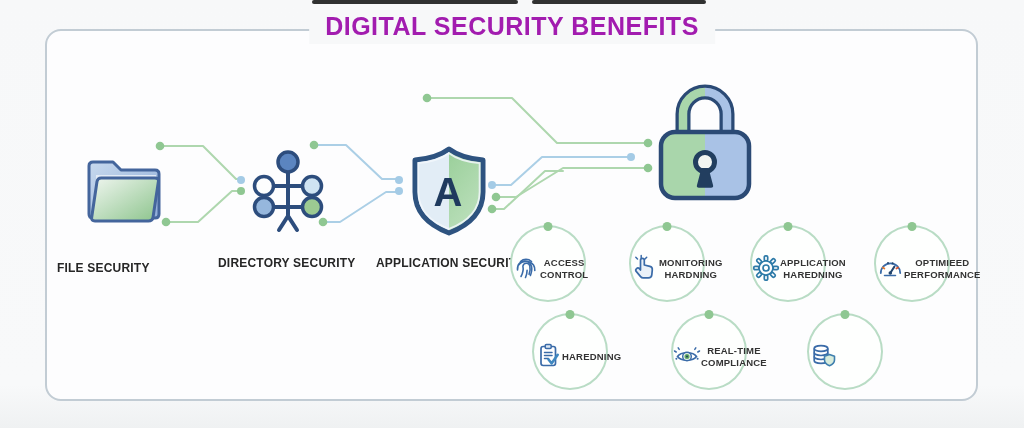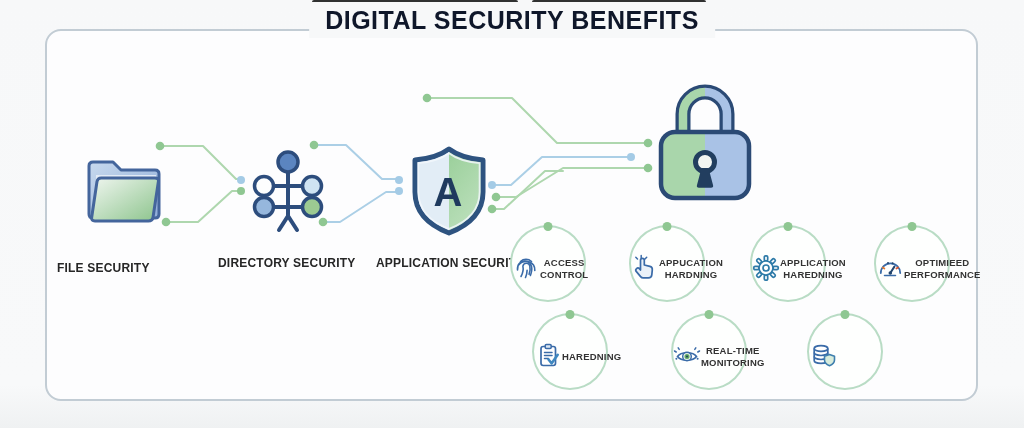--- a/index.html
+++ b/index.html
@@ -2,23 +2,23 @@
 <html><head>
 <meta charset="utf-8">
 <style>
   html,body{margin:0;padding:0;}
   body{background:#f6f7f8;font-family:"Liberation Sans",sans-serif;}
   .canvas{position:relative;width:1024px;height:428px;overflow:hidden;
           background:linear-gradient(180deg,#f7f8f9 0%,#f8f9fa 90%,#eff1f2 100%);}
   .edge-artifact{position:absolute;top:0;height:4px;background:#151515;opacity:.88;border-radius:2px;}
   .frame{position:absolute;left:45px;top:29px;width:933px;height:372px;
          border:2px solid #c2ccd4;border-radius:16px;background:#fdfdfe;box-sizing:border-box;}
-  .title{position:absolute;left:50%;top:2px;transform:translateX(-50%);
+  .title{position:absolute;left:50%;top:8px;transform:translateX(-50%);
          padding:0 16px;background:#f7f8f9;white-space:nowrap;
-         font-size:25px;line-height:36px;font-weight:bold;letter-spacing:.5px;color:#0f172a;}
+         font-size:25px;line-height:36px;font-weight:bold;letter-spacing:.5px;color:#a21caf;}
   svg{position:absolute;overflow:visible;}
   .overlay{left:0;top:0;pointer-events:none;}
   .flow-label{position:absolute;text-align:left;font-size:12px;font-weight:bold;
               letter-spacing:.2px;line-height:1.25;color:#262626;}
   .badge{position:absolute;width:76px;height:77px;border-radius:50%;
          border:2px solid #b9dcc5;background:#fefffe;box-sizing:border-box;
          display:flex;flex-direction:row;align-items:center;padding-top:9px;}
   .badge-dot{position:absolute;top:-5px;left:50%;transform:translateX(-50%);
              width:9px;height:9px;border-radius:50%;background:#8fc792;}
   .badge-label{margin-top:1px;font-size:9.5px;font-weight:bold;color:#333;
@@ -153,21 +153,21 @@
     </svg>
     <div class="badge-label">ACCESS CONTROL</div>
   </div>
 
   <div class="badge" style="left:629px;top:225px;">
     <div class="badge-dot"></div>
     <svg class="badge-icon" viewBox="0 0 28 28">
       <path d="M9.5,14 V6.2 a1.9,1.9 0 0 1 3.8,0 V11 l5.6,1.4 a3.2,3.2 0 0 1 2.4,3.4 l-.5,5 a3.4,3.4 0 0 1 -3.4,3 h-5.2 a3.4,3.4 0 0 1 -2.6,-1.2 l-4.4,-5.2 a2.1,2.1 0 0 1 3.2,-2.7 l1.1,1.3 z" fill="#eaf1f8" stroke="#3a6ba8" stroke-width="1.7" stroke-linejoin="round"></path>
       <path d="M6.5,5 L4.8,3.3 M10.2,3.8 V1.6 M14,5 l1.7,-1.7" stroke="#3a6ba8" stroke-width="1.5" stroke-linecap="round"></path>
     </svg>
-    <div class="badge-label">APPUCATION HARDNING</div>
+    <div class="badge-label">MONITORING HARDNING</div>
   </div>
 
   <div class="badge" style="left:874px;top:225px;">
     <div class="badge-dot"></div>
     <svg class="badge-icon" viewBox="0 0 28 28">
       <path d="M4.8,19 A9.7,9.7 0 0 1 24.2,19" fill="none" stroke="#3a6ba8" stroke-width="1.8" stroke-linecap="round"></path>
       <path d="M8.5,21.5 h11" stroke="#3a6ba8" stroke-width="1.5" stroke-linecap="round"></path>
       <path d="M6.8,13.5 l1.6,1" stroke="#e0782f" stroke-width="1.7" stroke-linecap="round"></path>
       <path d="M22,13.5 l-1.6,1" stroke="#d8542f" stroke-width="1.7" stroke-linecap="round"></path>
       <circle cx="12" cy="9" r="1" fill="#22456e"></circle>
@@ -214,21 +214,21 @@
     <div class="badge-dot"></div>
     <svg class="badge-icon" viewBox="0 0 28 28">
       <path d="M4.5,14.5 C8,9.5 20,9.5 23.5,14.5 C20,19.5 8,19.5 4.5,14.5 z" fill="#ffffff" stroke="#3a6ba8" stroke-width="1.7"></path>
       <circle cx="14" cy="14.5" r="4.3" fill="#eaf4ea" stroke="#3a6ba8" stroke-width="1.4"></circle>
       <circle cx="14" cy="14.5" r="2.5" fill="#5fa763"></circle>
       <circle cx="14" cy="14.5" r="1" fill="#1e3c5e"></circle>
       <path d="M3.2,10 l-1.7,-1 M6.2,7.4 l-1,-1.5 M24.8,10 l1.7,-1 M21.8,7.4 l1,-1.5" stroke="#3a6ba8" stroke-width="1.5" stroke-linecap="round"></path>
       <circle cx="24.6" cy="16.8" r="1" fill="#3a6ba8"></circle>
       <circle cx="3.4" cy="16.8" r="1" fill="#3a6ba8"></circle>
     </svg>
-    <div class="badge-label">REAL-TIME MONITORING</div>
+    <div class="badge-label">REAL-TIME COMPLIANCE</div>
   </div>
 
   <div class="badge" style="left:807px;top:313px;">
     <div class="badge-dot"></div>
     <svg class="badge-icon" viewBox="0 0 28 28">
       <path d="M5.2,6.5 V18.5 a6.8,2.9 0 0 0 13.6,0 V6.5" fill="#ffffff" stroke="#3a6ba8" stroke-width="1.7"></path>
       <ellipse cx="12" cy="6.5" rx="6.8" ry="2.9" fill="#ffffff" stroke="#3a6ba8" stroke-width="1.7"></ellipse>
       <path d="M5.2,10.5 a6.8,2.9 0 0 0 13.6,0 M5.2,14.5 a6.8,2.9 0 0 0 13.6,0" fill="none" stroke="#3a6ba8" stroke-width="1.5"></path>
       <path d="M20.5,12.5 l5,1.8 v3.8 q0,3.8 -5,5.6 q-5,-1.8 -5,-5.6 v-3.8 z" fill="#d8ecdc" stroke="#3f7fae" stroke-width="1.6" stroke-linejoin="round"></path>
     </svg>

